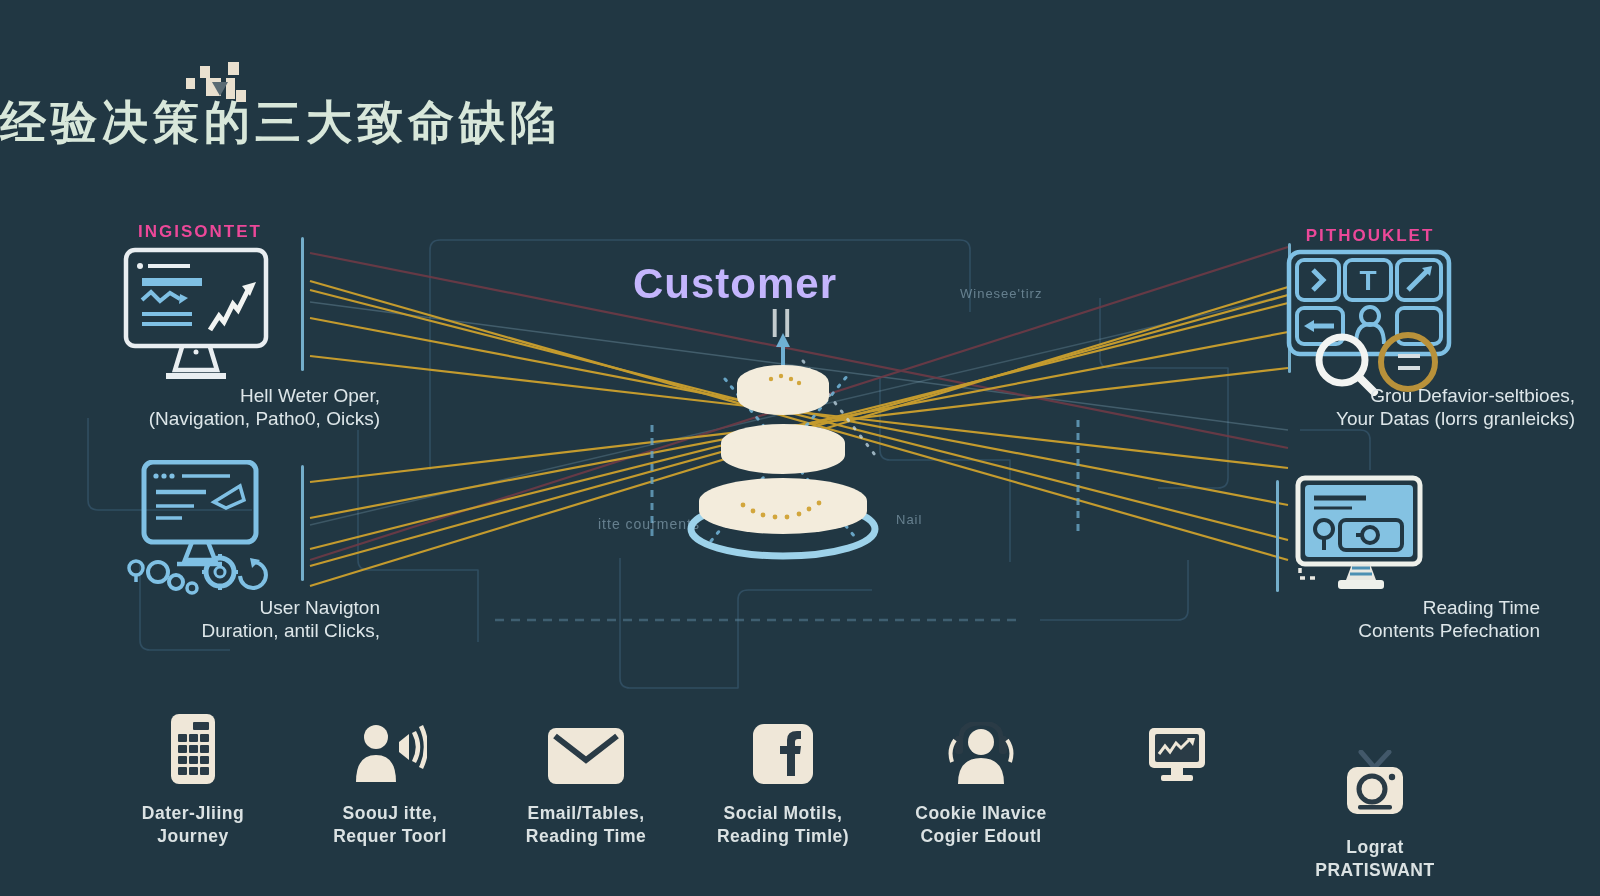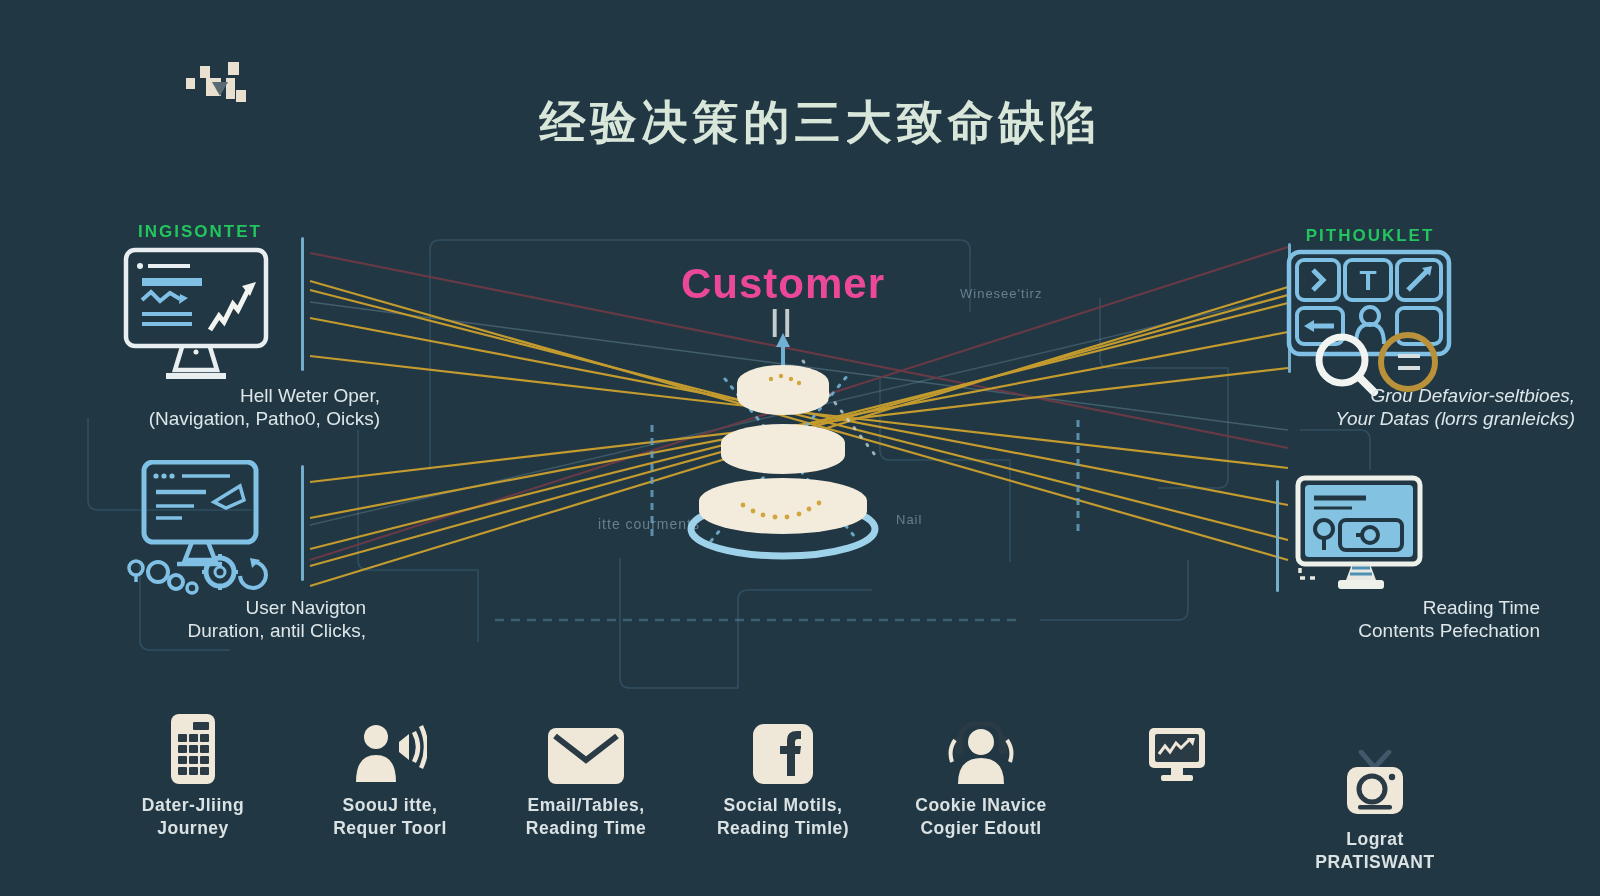--- a/index.html
+++ b/index.html
@@ -5,56 +5,55 @@
   html,body{margin:0;padding:0;}
   body{
     width:1600px;height:896px;overflow:hidden;position:relative;
     background:#213743;
     font-family:"Liberation Sans", sans-serif;
     color:#dde6e9;
   }
   .abs{position:absolute;}
   
   .main-title{
-    left:0;right:0;top:92px;text-align:center;
+    left:0;right:0;top:92px;
     font-size:46px;font-weight:700;letter-spacing:5px;color:#d8e7da;
     z-index:3;
-    padding-left:40px;
   }
   
   .corner-heading{
-    font-size:17px;font-weight:700;letter-spacing:2px;color:#22c55e;
+    font-size:17px;font-weight:700;letter-spacing:2px;color:#ec4899;
     text-align:center;white-space:nowrap;z-index:3;
   }
   .corner-label{
     font-size:19px;color:#dde6e9;text-align:right;line-height:1.22;
     white-space:nowrap;z-index:3;
   }
   
   .customer-title{
-    font-size:42px;font-weight:800;color:#ec4899;letter-spacing:1px;
-    text-align:center;z-index:4;
+    font-size:42px;font-weight:800;color:#c4b5fd;letter-spacing:1px;
+    z-index:4;
   }
   .connector-bars{
     font-size:30px;font-weight:700;color:#c3ccce;letter-spacing:4px;
     text-align:center;z-index:4;
   }
   
   .vline{width:3px;background:#74aecb;border-radius:2px;z-index:2;}
   
   .ghost-label{
     color:rgba(158,188,204,0.55);font-size:13px;letter-spacing:1px;z-index:2;
   }
   
   .bottom-item{
     width:200px;text-align:center;z-index:3;
   }
   .bottom-item .icon-wrap{height:74px;display:flex;align-items:flex-end;justify-content:center;}
   .bottom-label{
-    margin-top:10px;font-size:17.5px;font-weight:700;color:#dbe2e3;
+    margin-top:18px;font-size:17.5px;font-weight:700;color:#dbe2e3;
     line-height:1.3;letter-spacing:0.5px;
   }
   
   .pixbit{background:#e9e0cf;z-index:3;}
   svg{display:block;}
 </style>
 </head>
 <body>
 
 <svg class="abs" style="left:0;top:0;z-index:1;" width="1600" height="896" viewBox="0 0 1600 896">
@@ -157,21 +156,21 @@
   <polygon points="28,74 18,80 28,86" fill="#7fc0e4"></polygon>
   <path d="M70 98 Q70 78 84 78 Q98 78 98 98" fill="none" stroke="#7fc0e4" stroke-width="4"></path>
   <circle cx="84" cy="70" r="9" fill="none" stroke="#7fc0e4" stroke-width="4"></circle>
   <rect x="111" y="62" width="44" height="36" rx="7" fill="none" stroke="#7fc0e4" stroke-width="4"></rect>
   <circle cx="56" cy="114" r="23" fill="none" stroke="#f2f4f2" stroke-width="7"></circle>
   <line x1="73" y1="131" x2="88" y2="146" stroke="#f2f4f2" stroke-width="8" stroke-linecap="round"></line>
   <circle cx="122" cy="116" r="27" fill="none" stroke="#b8913a" stroke-width="6"></circle>
   <line x1="112" y1="110" x2="134" y2="110" stroke="#d8dfe2" stroke-width="4"></line>
   <line x1="112" y1="122" x2="134" y2="122" stroke="#d8dfe2" stroke-width="4"></line>
 </svg>
-<div class="abs corner-label" style="left:1195px;top:384px;width:380px;font-style:italic;">
+<div class="abs corner-label" style="left:1195px;top:384px;width:380px;">
   <div>Grou Defavior-seltbioes,</div>
   <div>Your Datas (lorrs granleicks)</div>
 </div>
 
 <svg class="abs" style="left:122px;top:460px;z-index:3;" width="150" height="136" viewBox="0 0 150 136">
   <rect x="22" y="2" width="112" height="80" rx="9" fill="none" stroke="#7fc0e4" stroke-width="5"></rect>
   <circle cx="34" cy="16" r="2.6" fill="#7fc0e4"></circle>
     <circle cx="42" cy="16" r="2.6" fill="#7fc0e4"></circle>
     <circle cx="50" cy="16" r="2.6" fill="#7fc0e4"></circle>
   <line x1="60" y1="16" x2="108" y2="16" stroke="#7fc0e4" stroke-width="3.5"></line>
@@ -190,21 +189,21 @@
   <circle cx="98" cy="112" r="5" fill="none" stroke="#7fc0e4" stroke-width="3"></circle>
   <g stroke="#7fc0e4" stroke-width="4">
     <line x1="98" y1="94" x2="98" y2="99"></line>
       <line x1="98" y1="125" x2="98" y2="130"></line>
     <line x1="80" y1="112" x2="85" y2="112"></line>
       <line x1="111" y1="112" x2="116" y2="112"></line>
   </g>
   <path d="M132 102 A 13 13 0 1 1 118 116" fill="none" stroke="#7fc0e4" stroke-width="4"></path>
   <polygon points="128,98 138,100 130,108" fill="#7fc0e4"></polygon>
 </svg>
-<div class="abs corner-label" style="left:6px;top:596px;width:360px;">
+<div class="abs corner-label" style="left:20px;top:596px;width:360px;">
   <div>User Navigton</div>
   <div>Duration, antil Clicks,</div>
 </div>
 
 <svg class="abs" style="left:1292px;top:474px;z-index:3;" width="136" height="122" viewBox="0 0 136 122">
   <rect x="6" y="4" width="122" height="86" rx="7" fill="none" stroke="#eef0ea" stroke-width="5"></rect>
   <rect x="13" y="11" width="108" height="72" rx="4" fill="#84c2e2"></rect>
   <g stroke="#213743" stroke-width="4" fill="none">
     <line x1="22" y1="24" x2="74" y2="24" stroke-width="5"></line>
     <line x1="22" y1="34" x2="60" y2="34" stroke-width="3"></line>

